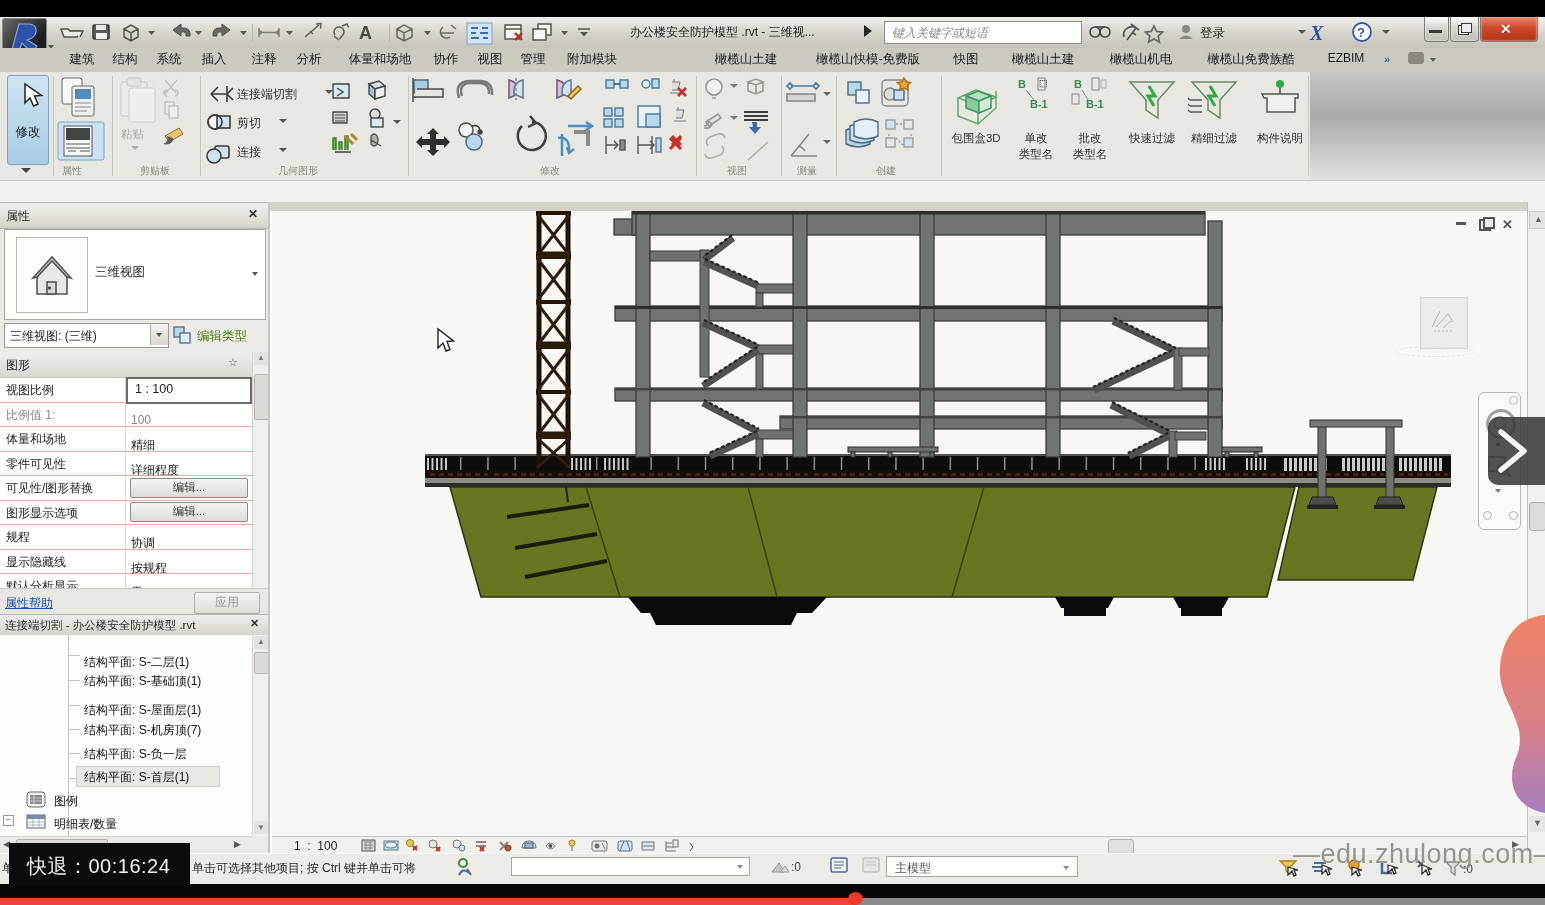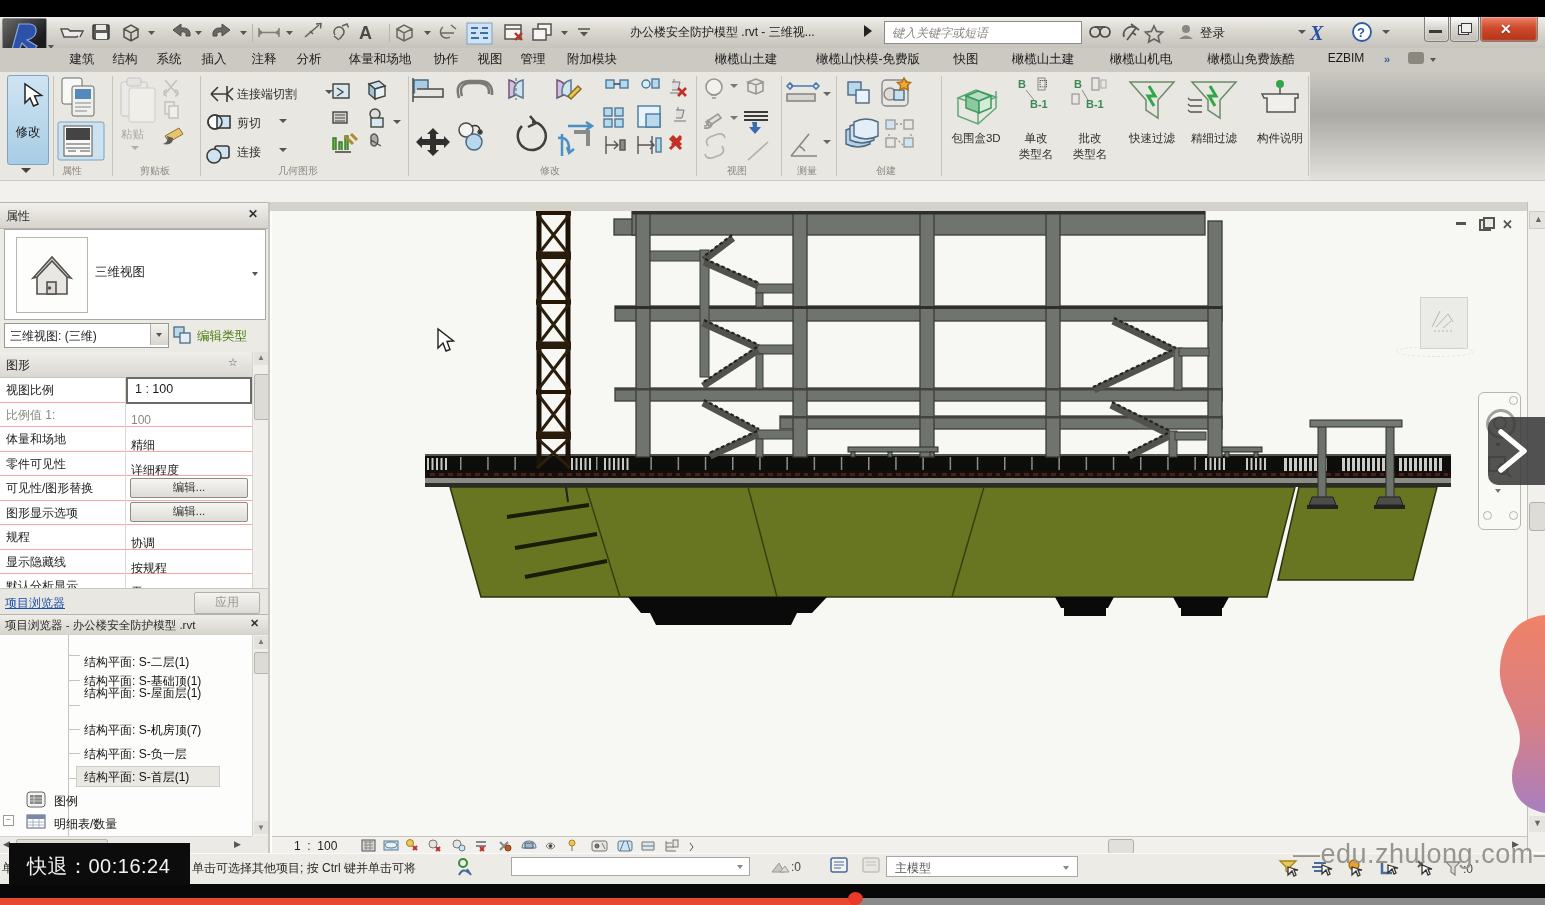--- a/index.html
+++ b/index.html
@@ -453,40 +453,40 @@
  </div>
 
  <div class="abs" style="left:252px;top:150px;width:16px;height:236px;background:#f0efeb;border-left:1px solid #d5d3cc">
   <div class="abs" style="left:1px;top:0px;width:14px;height:13px;background:#e4e2dc">
           <span style="position:absolute;left:3px;top:1px;font-size:8px;color:#777">▲</span>
         </div>
   <div class="abs" style="left:1px;top:22px;width:13px;height:44px;background:#dddbd5;border:1px solid #b5b3ac;border-radius:2px"></div>
  </div>
 
  <div class="abs" style="left:0;top:386px;width:268px;height:26px;background:#e9e7e2;border-top:1px solid #c9c7c0">
-  <span class="abs" style="left:5px;top:6px;font-size:12px;color:#1a50a8;text-decoration:underline">项目浏览器</span>
+  <span class="abs" style="left:5px;top:6px;font-size:12px;color:#1a50a8;text-decoration:underline">属性帮助</span>
   <div class="abs" style="left:194px;top:3px;width:64px;height:20px;background:linear-gradient(#f4f3f0,#dedcd6);border:1px solid #b2b0aa;border-radius:2px;text-align:center;font-size:12px;color:#9a9890;line-height:19px">应用</div>
  </div>
 
  <div class="abs" style="left:0;top:412px;width:268px;height:21px;background:linear-gradient(#f0eee9,#d5d2cb);border:1px solid #b5b3ac;border-left:none">
-  <span class="abs" style="left:5px;top:3px;font-size:11.5px;color:#2a2a28">项目浏览器 - 办公楼安全防护模型 .rvt</span>
+  <span class="abs" style="left:5px;top:3px;font-size:11.5px;color:#2a2a28">连接端切割 - 办公楼安全防护模型 .rvt</span>
   <span class="abs" style="left:250px;top:2px;font-size:11px;color:#333;font-weight:bold">✕</span>
  </div>
 
  <div class="abs" style="left:0;top:433px;width:252px;height:201px;background:#fdfdfc;overflow:hidden">
   <div class="abs" style="left:68px;top:0px;width:1px;height:350px;background:#c5c3bc"></div>
   <div class="abs" style="left:68px;top:20px;width:12px;height:1px;background:#c5c3bc"></div>
   <div class="abs" style="left:68px;top:45px;width:12px;height:1px;background:#c5c3bc"></div>
   <div class="abs" style="left:68px;top:70px;width:12px;height:1px;background:#c5c3bc"></div>
   <div class="abs" style="left:68px;top:94px;width:12px;height:1px;background:#c5c3bc"></div>
   <div class="abs" style="left:68px;top:118px;width:12px;height:1px;background:#c5c3bc"></div>
   <div class="abs" style="left:68px;top:143px;width:12px;height:1px;background:#c5c3bc"></div>
   <span class="titem" style="top:19px">结构平面: S-二层(1)</span>
   <span class="titem" style="top:38px">结构平面: S-基础顶(1)</span>
-  <span class="titem" style="top:50px">结构平面: S-屋面层(1)</span>
+  <span class="titem" style="top:67px">结构平面: S-屋面层(1)</span>
   <span class="titem" style="top:87px">结构平面: S-机房顶(7)</span>
   <span class="titem" style="top:111px">结构平面: S-负一层</span>
   <div class="abs" style="left:76px;top:131px;width:142px;height:19px;background:#e9e8e3;border:1px solid #cfcdc6"></div>
   <span class="titem" style="top:134px">结构平面: S-首层(1)</span>
   <svg class="abs" style="left:26px;top:156px" width="22" height="18">
           <rect x="1" y="1" width="18" height="15" rx="3" fill="#f4f3ef" stroke="#666"></rect>
           <rect x="4" y="4" width="12" height="9" fill="#888"></rect>
           <path d="M4 7 l12 0 M4 10 l12 0 M8 4 l0 9" stroke="#ddd" stroke-width="0.8"></path>
         </svg>
   <span class="titem" style="left:54px;top:158px">图例</span>

